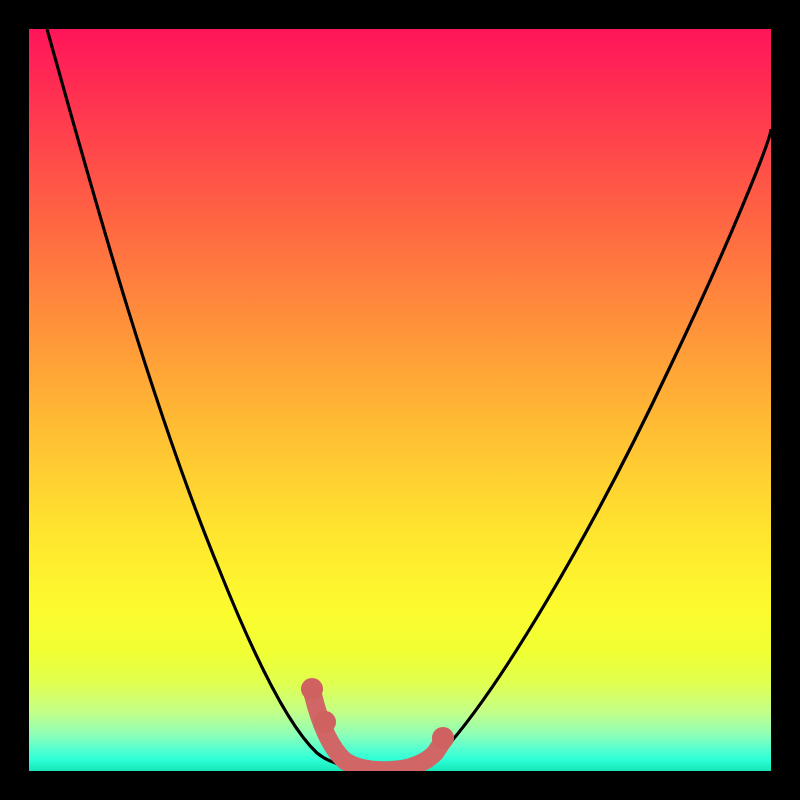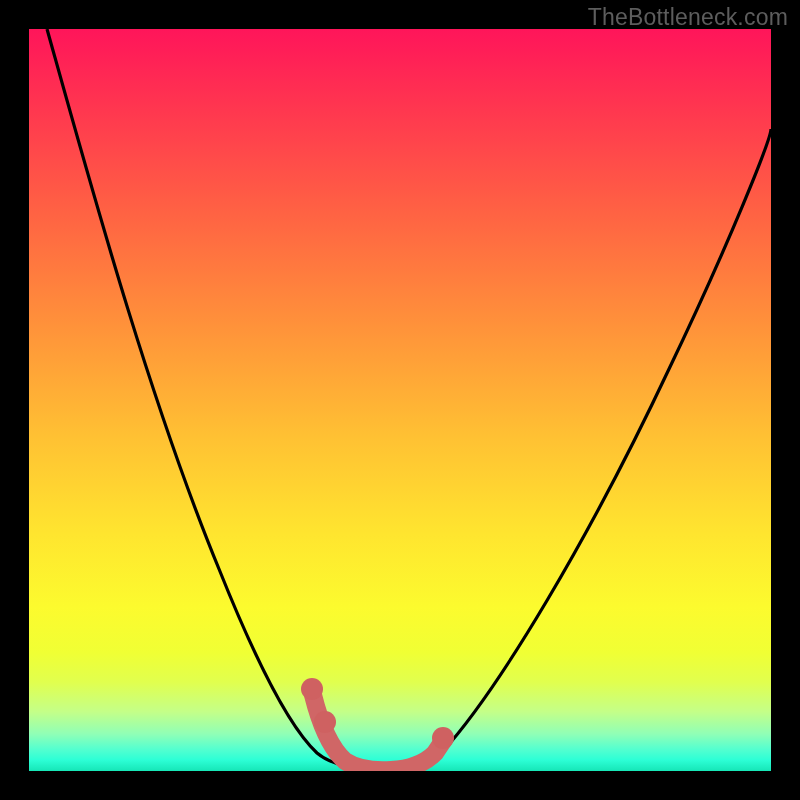--- a/index.html
+++ b/index.html
@@ -68,21 +68,20 @@
     top: 0;
     width: 742px;
     height: 742px;
   }
 </style>
 </head>
 <body>
 
 <div class="frame">
 
-  <div class="watermark">TheBottleneck.com</div>
 
   <div class="plot">
     <div class="gradient"></div>
 
     <svg class="curves" viewBox="0 0 742 742" preserveAspectRatio="none">
       <path d="M 18 0
                C 60 150, 120 370, 190 540
                C 230 640, 262 700, 288 724
                C 300 734, 318 740, 350 741
                C 380 741, 398 736, 414 722

